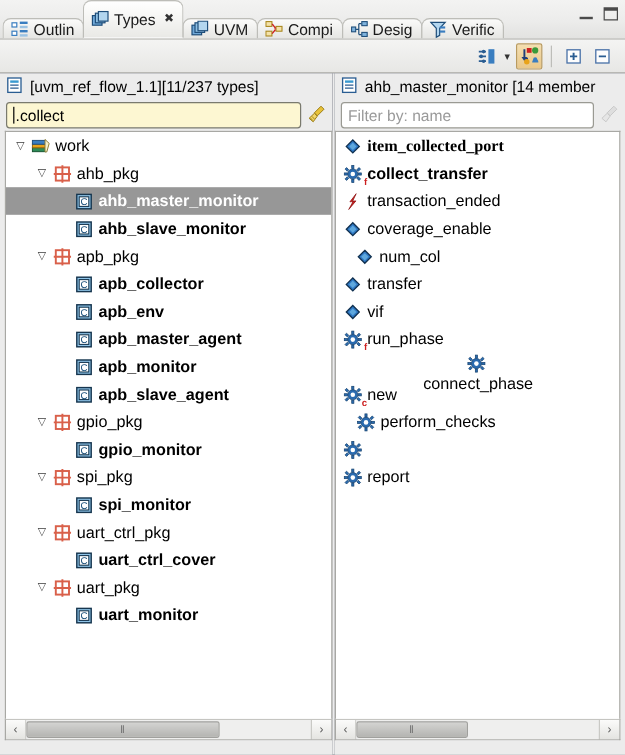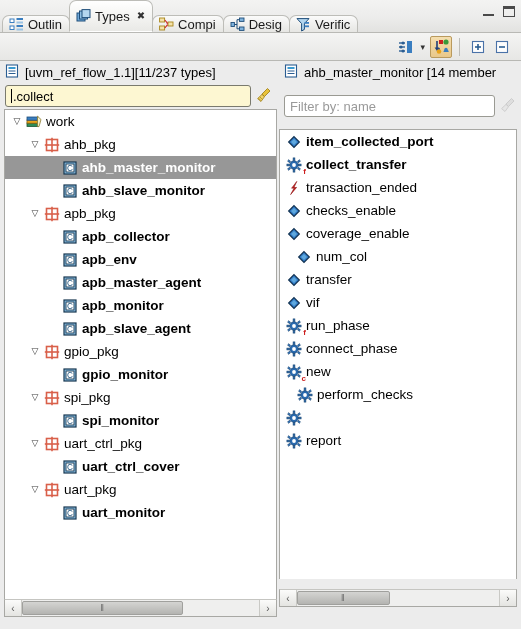--- a/index.html
+++ b/index.html
@@ -108,21 +108,21 @@
     height: 568px;
     background: #0f172a;
   }
   .pane {
     display: flex;
     flex-direction: column;
     background: #ececec;
   }
   .pane-left  { width: 277px; }
   .pane-divider { width: 2px; background: #ececec; }
-  .pane-right { width: 242px; gap: 10px; }
+  .pane-right { width: 242px; }
 
   .pane-title {
     height: 22px;
     display: flex;
     align-items: center;
     gap: 6px;
     padding: 0 4px 0 5px;
     font-size: 13px;
     color: #000;
     overflow: hidden;
@@ -256,20 +256,30 @@
       <div class="tab active">
         <span style="display: inline-flex;">
           <svg width="15" height="15" viewBox="0 0 15 15">
             <rect x="1" y="4" width="8" height="8" fill="#6fa8d8" stroke="#1f4e7a" stroke-width="1"></rect>
             <rect x="3.5" y="2" width="8" height="8" fill="#8fc0e4" stroke="#1f4e7a" stroke-width="1"></rect>
             <rect x="6" y="0.6" width="8" height="8" fill="#b3d6ef" stroke="#1f4e7a" stroke-width="1"></rect>
           </svg>
         </span>
         <span>Types</span>
         <span class="closeglyph" style="font-size: 10px;">✖</span>
+      </div>
+      <div class="tab">
+        <span style="display: inline-flex;">
+          <svg width="15" height="15" viewBox="0 0 15 15">
+            <rect x="1" y="4" width="8" height="8" fill="#6fa8d8" stroke="#1f4e7a" stroke-width="1"></rect>
+            <rect x="3.5" y="2" width="8" height="8" fill="#8fc0e4" stroke="#1f4e7a" stroke-width="1"></rect>
+            <rect x="6" y="0.6" width="8" height="8" fill="#b3d6ef" stroke="#1f4e7a" stroke-width="1"></rect>
+          </svg>
+        </span>
+        <span>UVM</span>
       </div>
       <div class="tab">
         <span style="display: inline-flex;">
           <svg width="15" height="15" viewBox="0 0 15 15">
             <rect x="0.6" y="1" width="5" height="4" fill="#f4e2a8" stroke="#a8861c" stroke-width="0.9"></rect>
             <rect x="0.6" y="9" width="5" height="4" fill="#f4e2a8" stroke="#a8861c" stroke-width="0.9"></rect>
             <rect x="9" y="5" width="5" height="4" fill="#f4e2a8" stroke="#a8861c" stroke-width="0.9"></rect>
             <path d="M5.8 3 L8.6 6.4 M5.8 11 L8.6 7.6" stroke="#cc2222" stroke-width="1.1" fill="none"></path>
             <path d="M9.2 6.4 L7.6 5.9 L8.0 7.3 Z" fill="#cc2222"></path>
           </svg>
@@ -610,21 +620,21 @@
       <span style="opacity:.45">
         <svg width="18" height="18" viewBox="0 0 18 18">
           <path d="M12.5 2.5 L15 5 L9.5 10.5 L7 8 Z" fill="#cfcfcf" stroke="#9b9b9b" stroke-width="0.8"></path>
           <path d="M7 8.4 L9.4 10.8 L6 15.5 L2.6 12.6 Z" fill="#e0e0e0" stroke="#9b9b9b" stroke-width="0.8"></path>
         </svg>
       </span>
     </div>
 
     <div class="listarea">
       <div id="members-host">
-          <div class="row" style="padding-left: 5px;">
+          <div class="row" style="padding-left: 5px; font-family: Liberation Serif, serif;">
             <span style="position: relative; display: inline-flex;">
               <span class="ricon">
                 <svg width="16" height="16" viewBox="0 0 16 16">
                   <polygon points="8,2.6 13.4,8 8,13.4 2.6,8" fill="#2f78c4" stroke="#10304f" stroke-width="1.1"></polygon>
                   <polygon points="8,5.0 11.0,8 8,11.0 5.0,8" fill="#5fa8dd"></polygon>
                 </svg>
               </span>
             </span>
             <span class="label bold">item_collected_port</span>
           </div>
@@ -662,31 +672,20 @@
           </div>
           <div class="row" style="padding-left: 5px;">
             <span style="position: relative; display: inline-flex;">
               <span class="ricon">
                 <svg width="16" height="16" viewBox="0 0 16 16">
                   <polygon points="8,2.6 13.4,8 8,13.4 2.6,8" fill="#2f78c4" stroke="#10304f" stroke-width="1.1"></polygon>
                   <polygon points="8,5.0 11.0,8 8,11.0 5.0,8" fill="#5fa8dd"></polygon>
                 </svg>
               </span>
             </span>
-            <span class="label">checks_enable</span>
-          </div>
-          <div class="row" style="padding-left: 5px;">
-            <span style="position: relative; display: inline-flex;">
-              <span class="ricon">
-                <svg width="16" height="16" viewBox="0 0 16 16">
-                  <polygon points="8,2.6 13.4,8 8,13.4 2.6,8" fill="#2f78c4" stroke="#10304f" stroke-width="1.1"></polygon>
-                  <polygon points="8,5.0 11.0,8 8,11.0 5.0,8" fill="#5fa8dd"></polygon>
-                </svg>
-              </span>
-            </span>
             <span class="label">coverage_enable</span>
           </div>
           <div class="row" style="padding-left: 15px;">
             <span style="position: relative; display: inline-flex;">
               <span class="ricon">
                 <svg width="16" height="16" viewBox="0 0 16 16">
                   <polygon points="8,2.6 13.4,8 8,13.4 2.6,8" fill="#2f78c4" stroke="#10304f" stroke-width="1.1"></polygon>
                   <polygon points="8,5.0 11.0,8 8,11.0 5.0,8" fill="#5fa8dd"></polygon>
                 </svg>
               </span>
@@ -730,21 +729,21 @@
                     <rect x="2.2" y="10.5" width="1.8" height="2.6" transform="rotate(45 3.1 11.8)"></rect>
                     <rect x="12.0" y="10.5" width="1.8" height="2.6" transform="rotate(-45 12.9 11.8)"></rect>
                   </g>
                   <circle cx="8" cy="8" r="1.9" fill="#ffffff"></circle>
                 </svg>
               </span>
               <span style="position: absolute; right: 0px; bottom: -2px; font-size: 8px; color: rgb(204, 31, 31); font-weight: bold; line-height: 1;">f</span>
             </span>
             <span class="label">run_phase</span>
           </div>
-          <div class="row" style="padding-left: 5px;">
+          <div class="row" style="padding-left: 5px; flex-direction: column;">
             <span style="position: relative; display: inline-flex;">
               <span class="ricon">
                 <svg width="16" height="16" viewBox="0 0 16 16">
                   <g fill="#2a6bb0" stroke="#17436f" stroke-width="0.6">
                     <circle cx="8" cy="8" r="4.2"></circle>
                     <rect x="7.1" y="0.9" width="1.8" height="2.6"></rect>
                     <rect x="7.1" y="12.5" width="1.8" height="2.6"></rect>
                     <rect x="0.9" y="7.1" width="2.6" height="1.8"></rect>
                     <rect x="12.5" y="7.1" width="2.6" height="1.8"></rect>
                     <rect x="2.2" y="2.9" width="1.8" height="2.6" transform="rotate(-45 3.1 4.2)"></rect>

